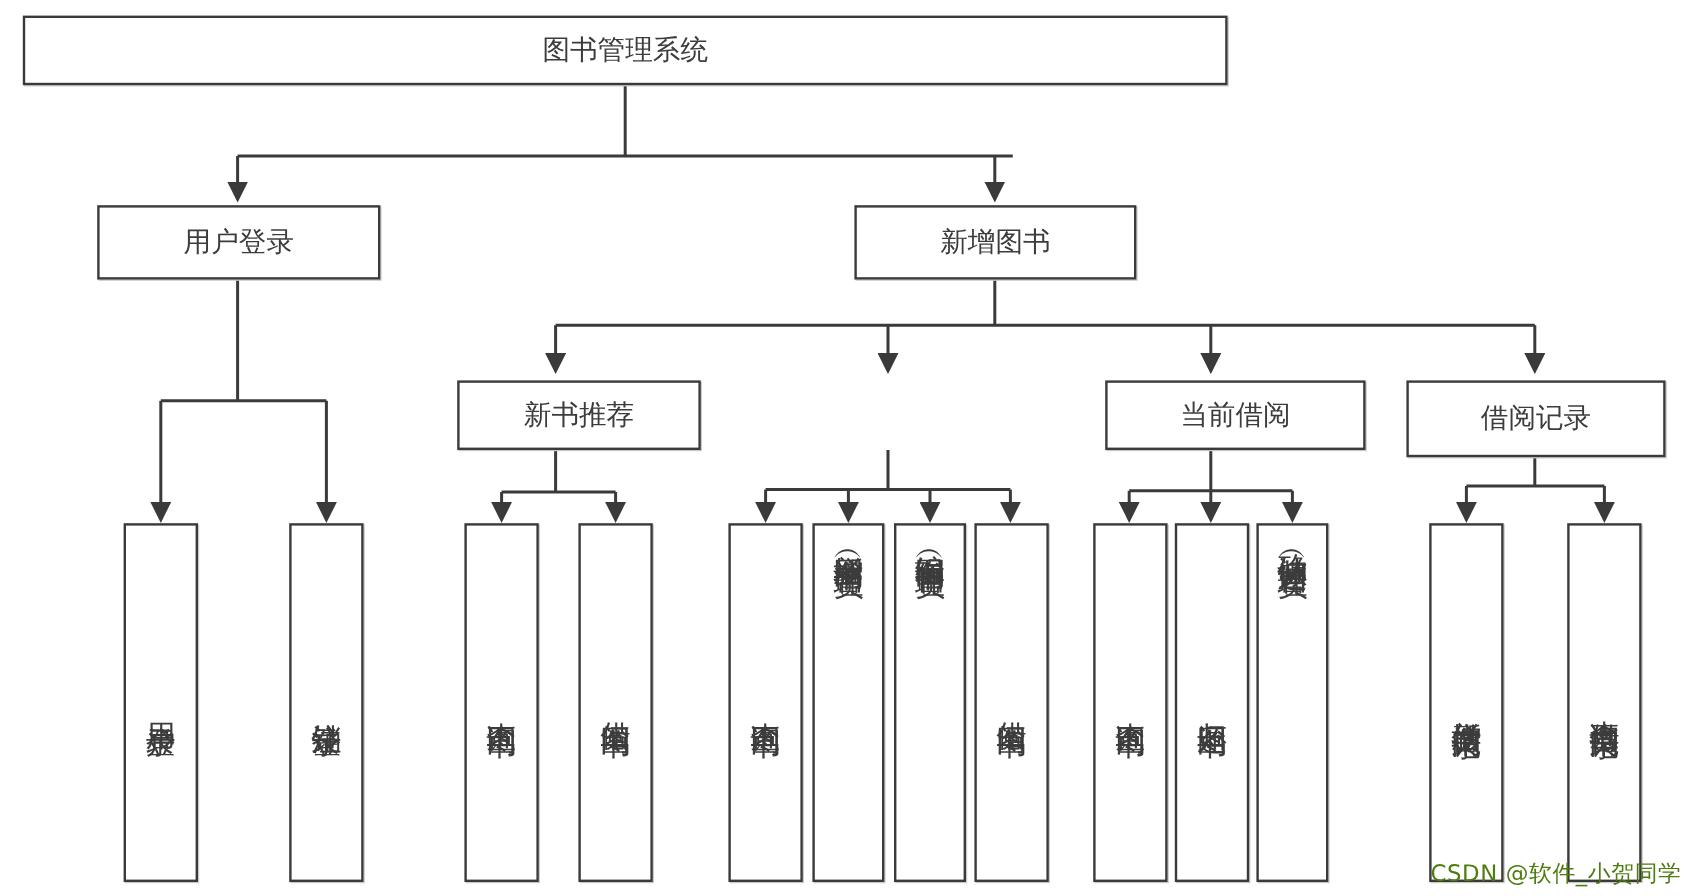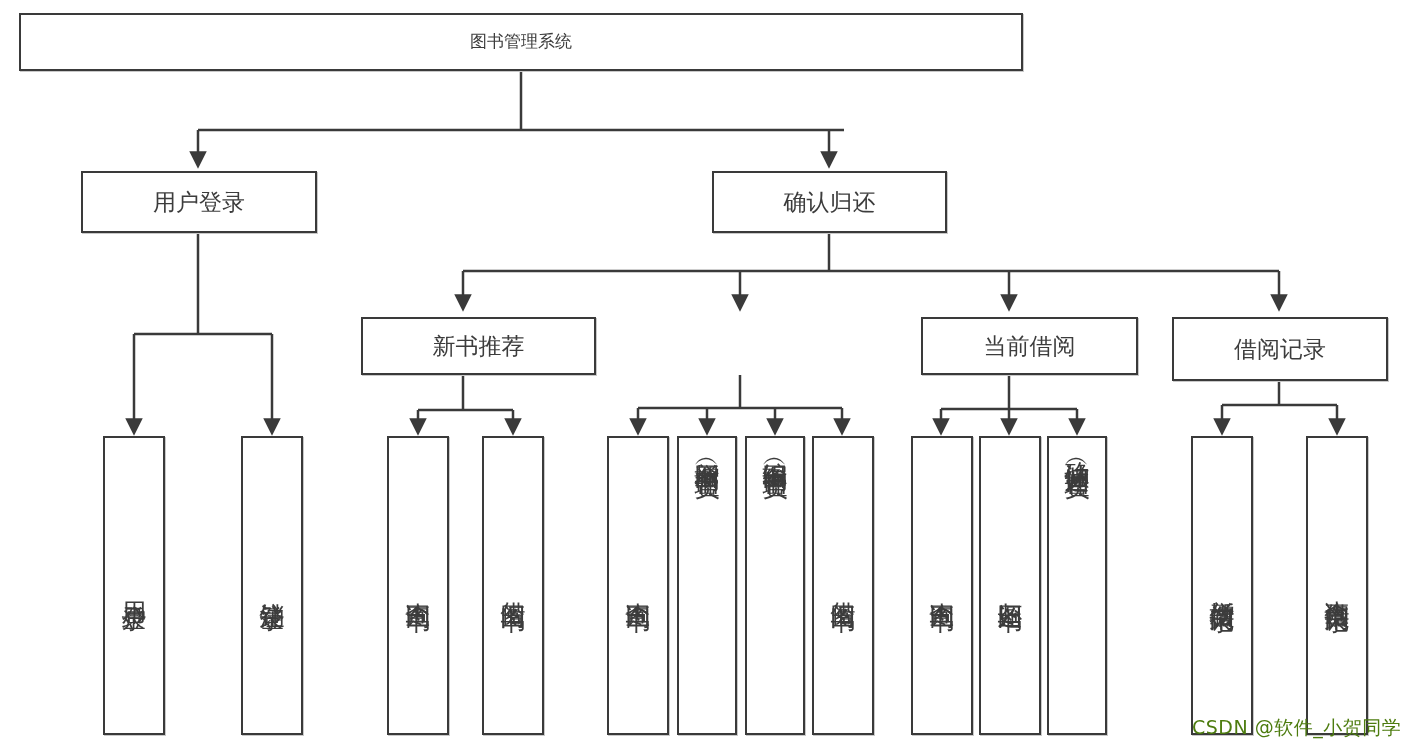--- a/index.html
+++ b/index.html
@@ -38,21 +38,21 @@
   .node .label {
     color: #3c3c3c;
     line-height: 1.15;
     text-align: center;
     white-space: nowrap;
   }
   .node.horizontal .label {
     font-size: 23px;
   }
   .node.root .label {
-    font-size: 17px;
+    font-size: 23px;
   }
   .node.vertical {
     align-items: flex-start;
     padding-top: 4px;
   }
   .node.vertical .label {
     writing-mode: vertical-rl;
     text-orientation: upright;
     font-size: 25px;
     letter-spacing: 2px;
@@ -128,24 +128,24 @@
   </svg>
 
   <div class="node root horizontal" style="left:19px; top:13px; width:1004px; height:58px;">
     <span class="label">图书管理系统</span>
   </div>
 
   <div class="node horizontal" style="left:81px; top:171px; width:236px; height:62px;">
     <span class="label">用户登录</span>
   </div>
   <div class="node horizontal" style="left:712px; top:171px; width:235px; height:62px;">
-    <span class="label">确认归还</span>
+    <span class="label">新增图书</span>
   </div>
 
-  <div class="node horizontal" style="left:361px; top:317px; width:235px; height:58px;">
+  <div class="node horizontal" style="left:381px; top:317px; width:203px; height:58px;">
     <span class="label">新书推荐</span>
   </div>
   <div class="node horizontal" style="left:901px; top:317px; width:217px; height:58px;margin-left:20px;">
     <span class="label">当前借阅</span>
   </div>
   <div class="node horizontal" style="left:1172px; top:317px; width:216px; height:64px;">
     <span class="label">借阅记录</span>
   </div>
 
   <div class="node vertical center-text" style="left:103px; top:436px; width:62px; height:299px;">

